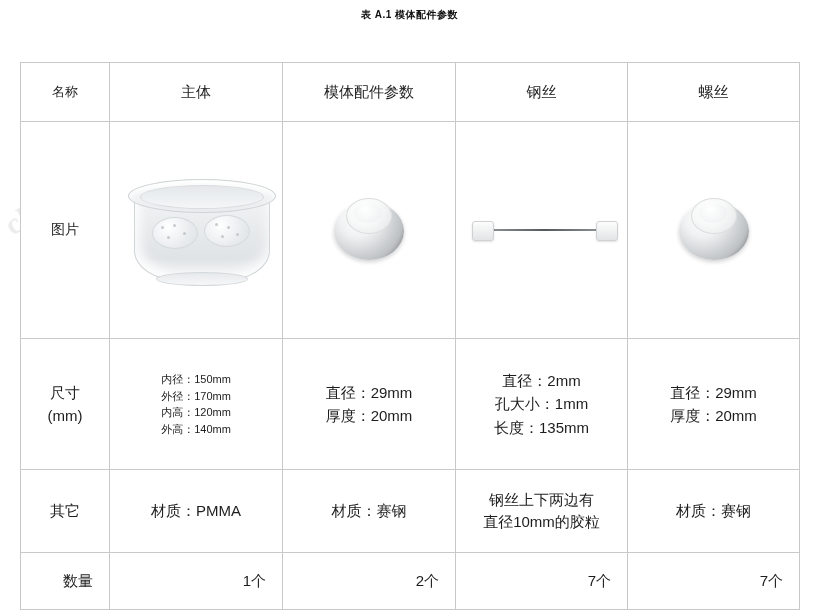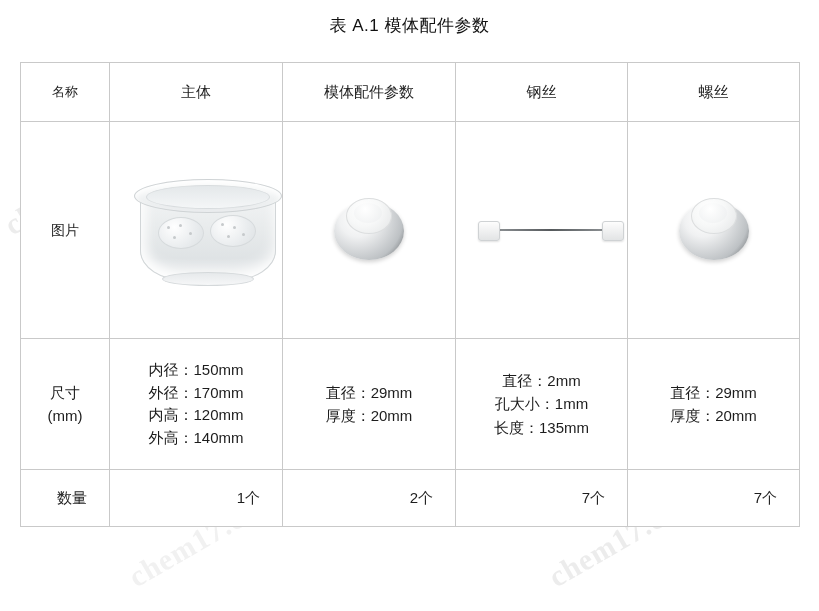--- a/index.html
+++ b/index.html
@@ -10,45 +10,45 @@
   body {
     width: 819px;
     height: 611px;
     font-family: "Liberation Sans", sans-serif;
     color: #1a1a1a;
     position: relative;
     overflow: hidden;
   }
   .page-title {
     text-align: center;
-    font-size: 17px;
-    font-weight: normal;
+    font-size: 10px;
+    font-weight: bold;
     letter-spacing: 0.5px;
-    padding-top: 14px;
+    padding-top: 8px;
     color: #111;
   }
   .table-wrap {
     position: absolute;
     left: 20px;
     top: 62px;
     width: 779px;
   }
   table.spec {
     border-collapse: collapse;
     width: 779px;
     table-layout: fixed;
     background: #fff;
   }
   table.spec td {
     border: 1px solid #c9c9c9;
     text-align: center;
     vertical-align: middle;
     font-size: 14px;
     color: #1d1d1d;
-    padding: 4px 22px;
+    padding: 4px 16px;
   }
   col.c0 { width: 89px; }
   col.c1 { width: 173px; }
   col.c2 { width: 173px; }
   col.c3 { width: 172px; }
   col.c4 { width: 172px; }
 
   td.rowhead {
     font-size: 13px;
     color: #222;
@@ -58,28 +58,29 @@
     height: 50px;
     font-weight: normal;
     font-size: 15px;
   }
   tr.header-row td.rowhead {
     font-weight: normal;
     font-size: 13px;
   }
   tr.image-row td {
     height: 208px;
+    font-family: Liberation Mono, monospace;
   }
   tr.size-row td {
     height: 122px;
     line-height: 1.55;
     font-size: 15px;
   }
   tr.size-row td.small-list {
-    font-size: 15px;
+    font-size: 11px;
     line-height: 1.5;
   }
   tr.other-row td {
     height: 74px;
     font-size: 15px;
     line-height: 1.5;
   }
   tr.qty-row td {
     height: 48px;
     font-size: 15px;
@@ -315,20 +316,44 @@
       </div>
     </td>
     <td>
       <div class="cell-lines">
         <div>直径：29mm</div>
         <div>厚度：20mm</div>
       </div>
     </td>
   </tr>
 
+  <tr class="other-row">
+    <td class="rowhead">其它</td>
+    <td>
+      <div class="cell-lines">
+        <div>材质：PMMA</div>
+      </div>
+    </td>
+    <td>
+      <div class="cell-lines">
+        <div>材质：赛钢</div>
+      </div>
+    </td>
+    <td>
+      <div class="cell-lines">
+        <div>钢丝上下两边有</div>
+        <div>直径10mm的胶粒</div>
+      </div>
+    </td>
+    <td>
+      <div class="cell-lines">
+        <div>材质：赛钢</div>
+      </div>
+    </td>
+  </tr>
 
   <tr class="qty-row">
     <td class="rowhead">数量</td>
     <td>1个</td>
     <td>2个</td>
     <td>7个</td>
     <td>7个</td>
   </tr>
 </tbody>
     </table>

